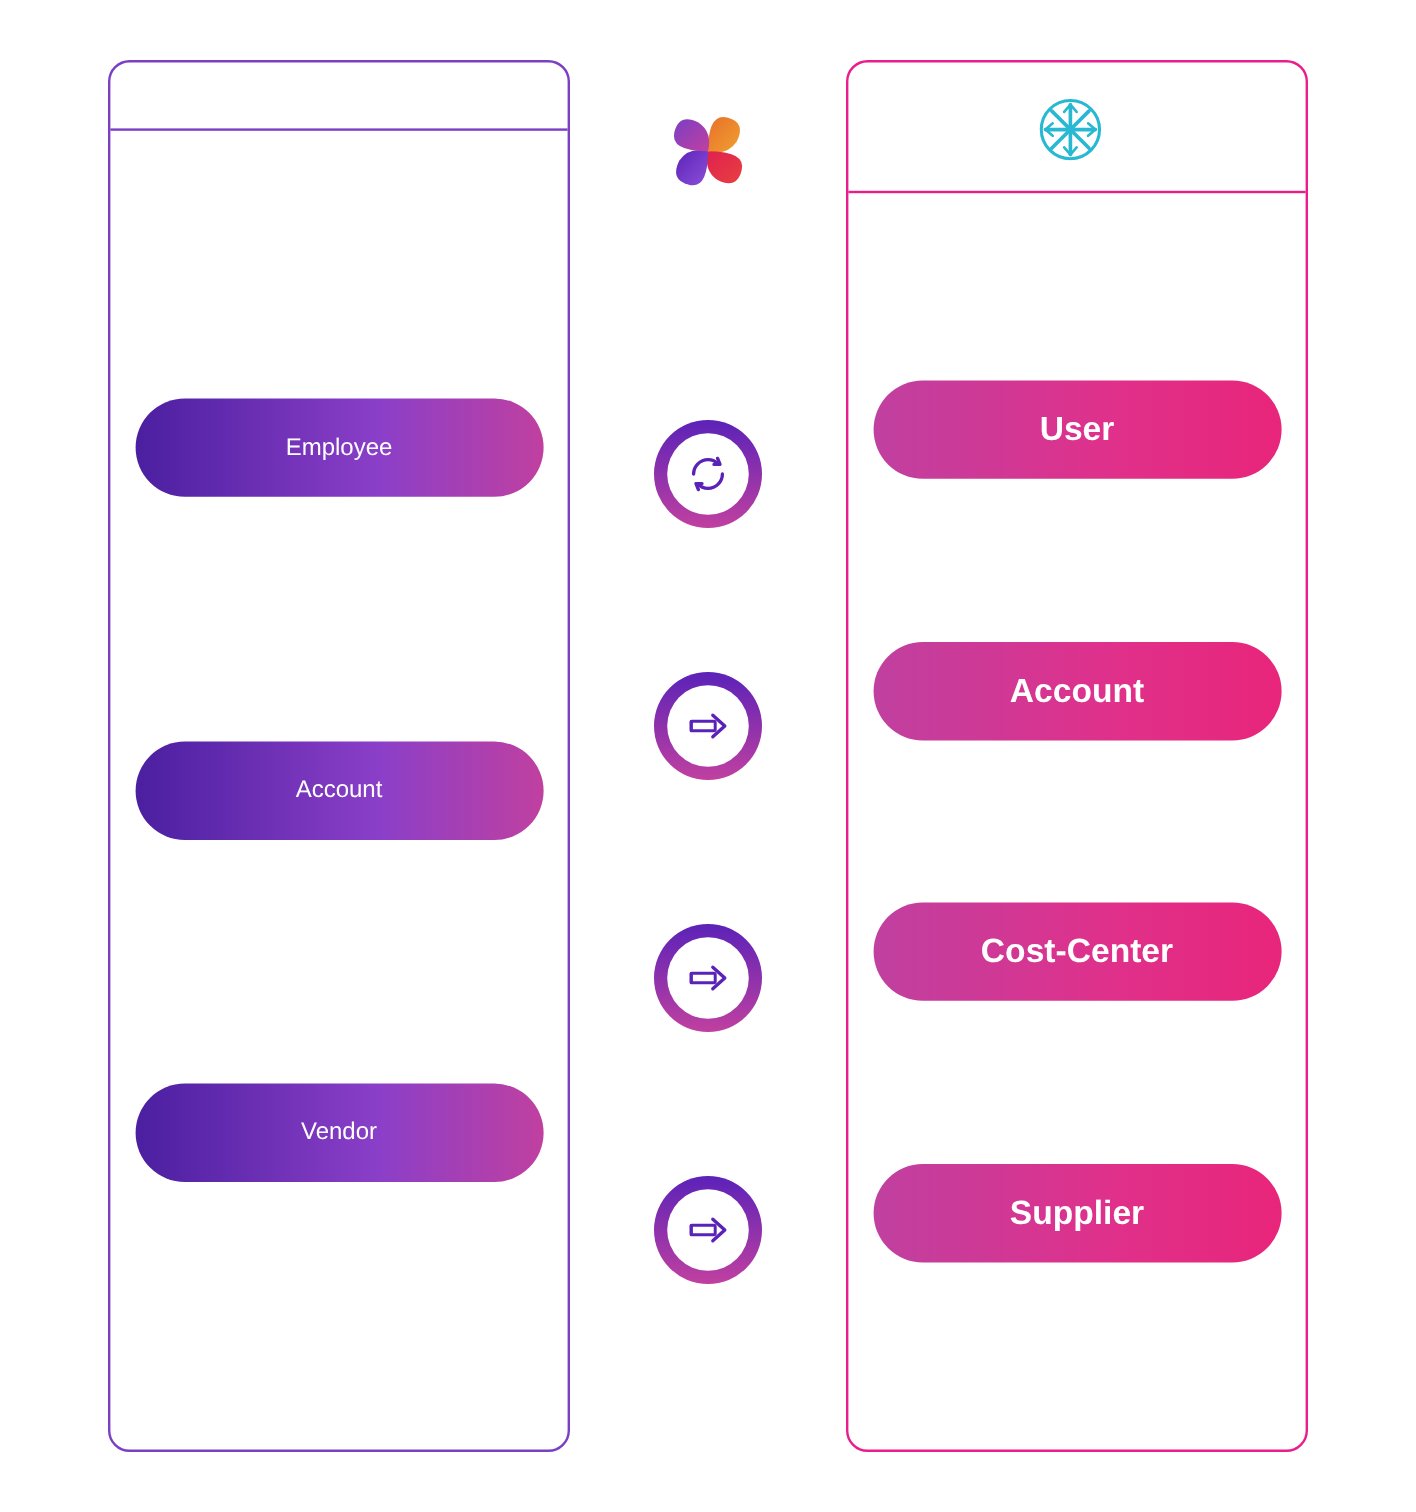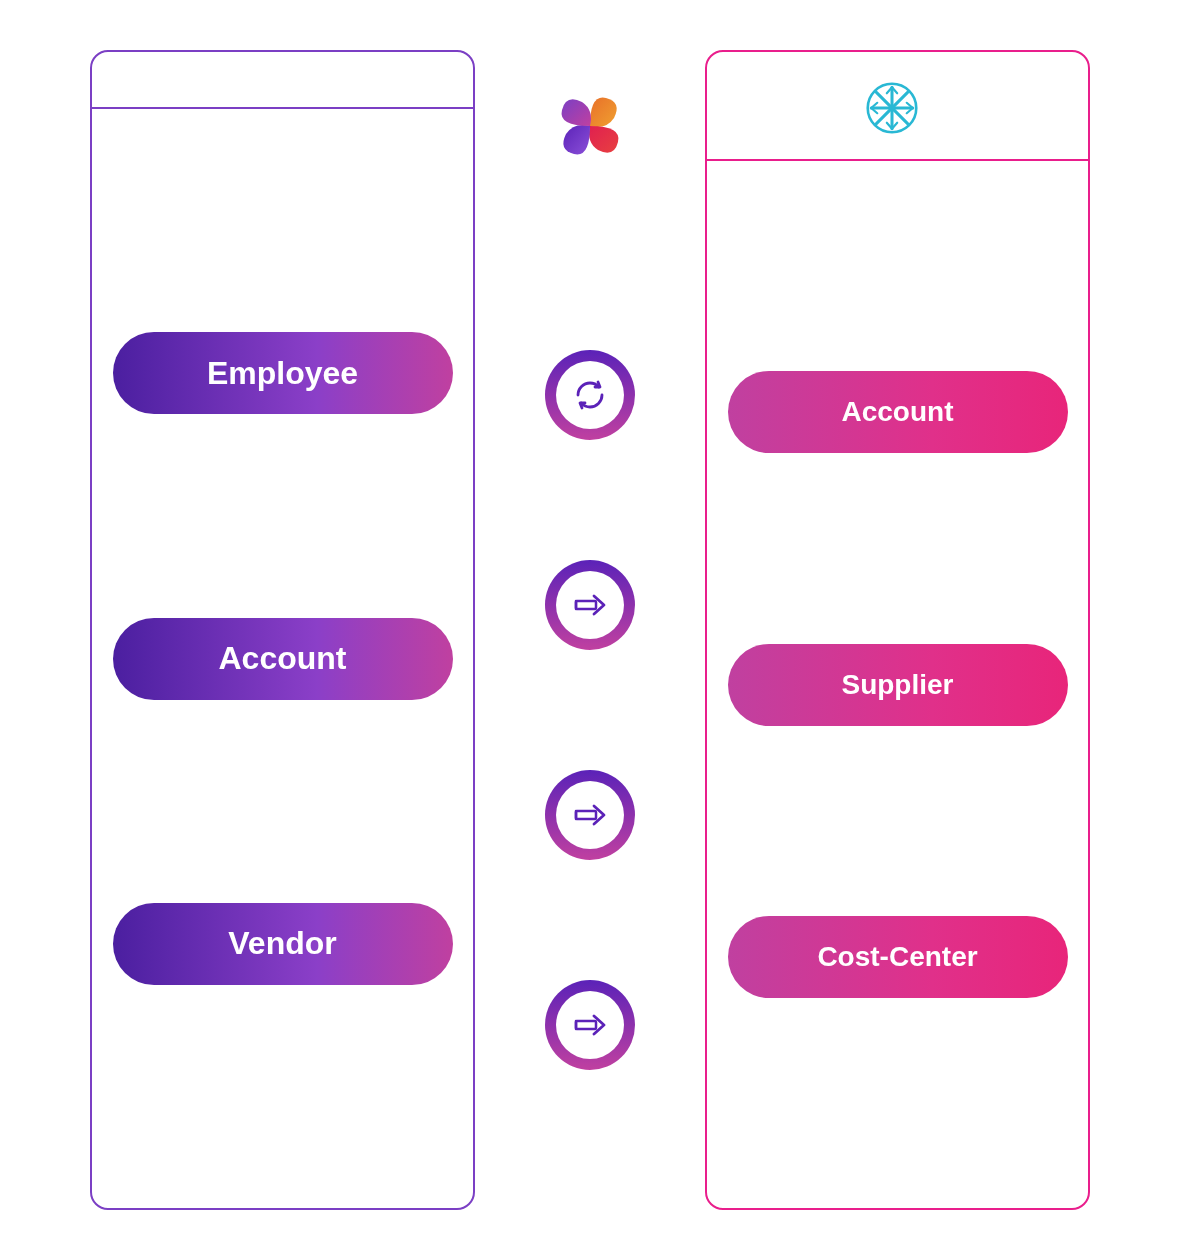--- a/index.html
+++ b/index.html
@@ -152,22 +152,22 @@
     
     .erp-pill {
       width: 340px;
       height: 82px;
       border-radius: 41px;
       background: linear-gradient(90deg, #4B1FA0 0%, #8B3FC8 60%, #C040A0 100%);
       display: flex;
       align-items: center;
       justify-content: center;
       color: white;
-      font-size: 32px;
-      font-weight: 700;
+      font-size: 20px;
+      font-weight: 400;
     }
 
     .coupa-pill {
       width: 340px;
       height: 82px;
       border-radius: 41px;
       background: linear-gradient(90deg, #C040A0 0%, #E0308A 60%, #E8257A 100%);
       display: flex;
       align-items: center;
       justify-content: center;
@@ -317,20 +317,21 @@
           <line x1="30" y1="54" x2="36" y2="47" stroke="#29B8D4" stroke-width="2.5" stroke-linecap="round"></line>
           <line x1="6" y1="30" x2="13" y2="24" stroke="#29B8D4" stroke-width="2.5" stroke-linecap="round"></line>
           <line x1="6" y1="30" x2="13" y2="36" stroke="#29B8D4" stroke-width="2.5" stroke-linecap="round"></line>
           <line x1="54" y1="30" x2="47" y2="24" stroke="#29B8D4" stroke-width="2.5" stroke-linecap="round"></line>
           <line x1="54" y1="30" x2="47" y2="36" stroke="#29B8D4" stroke-width="2.5" stroke-linecap="round"></line>
         </svg>
         <span class="coupa-title"></span>
       </div>
       <div class="coupa-rows">
 
+      <div class="coupa-pill">User</div>
           <div class="coupa-pill">Account</div>
+          <div class="coupa-pill">Cost-Center</div>
           <div class="coupa-pill">Supplier</div>
-          <div class="coupa-pill">Cost-Center</div>
         </div>
     </div>
 
   </div>
 </div>
 
 </body></html>

